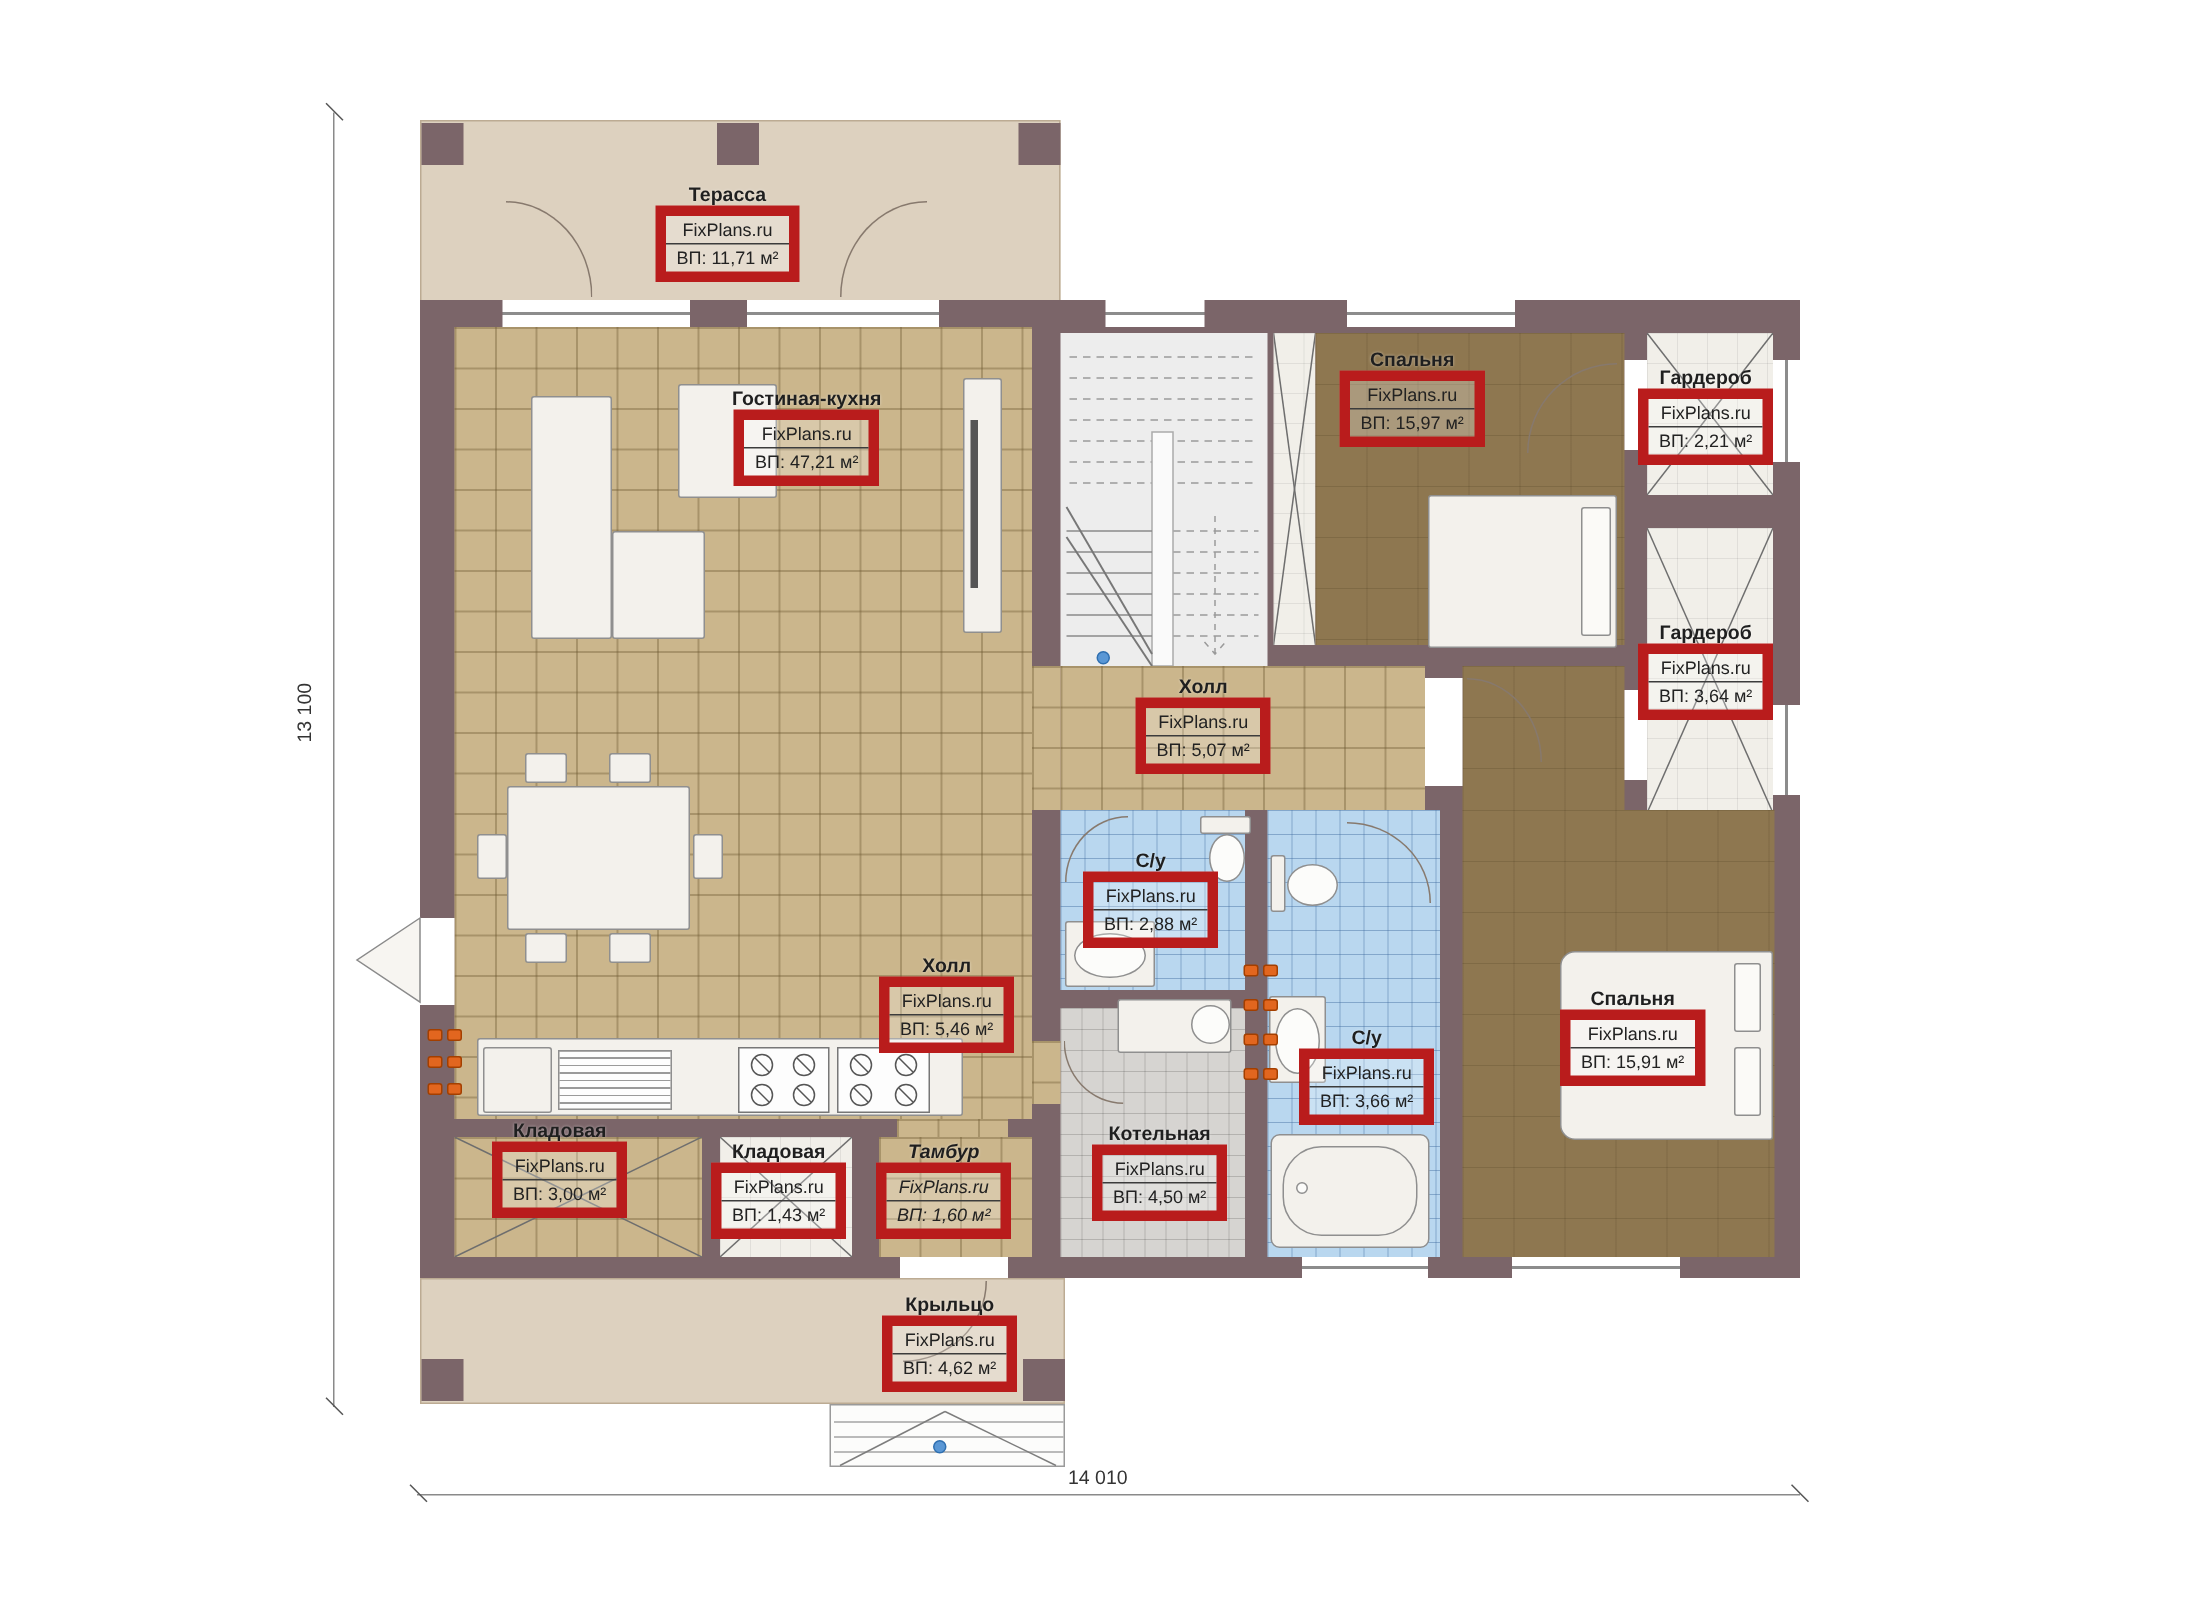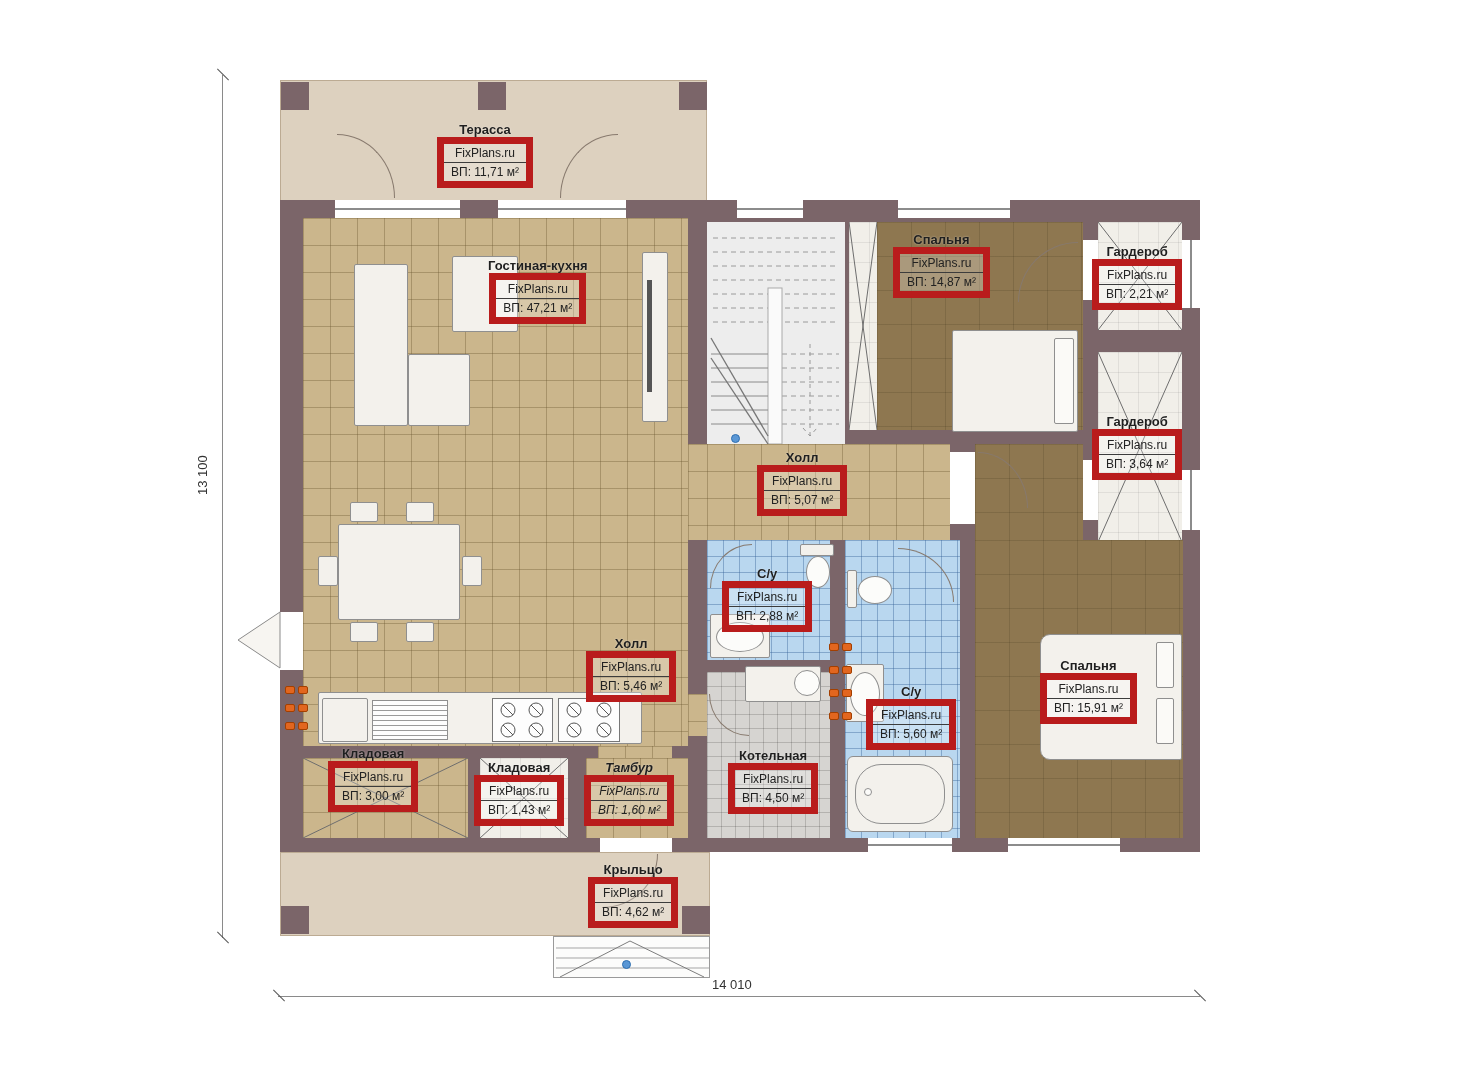--- a/index.html
+++ b/index.html
@@ -306,21 +306,21 @@
     <div class="room-name">Гостиная-кухня</div>
     <div class="room-box">
         <div class="room-brand">FixPlans.ru</div>
       <div class="room-area">ВП: 47,21 м²</div>
       </div>
   </div>
   <div class="room-label" style="left:893px;top:232px;">
     <div class="room-name">Спальня</div>
     <div class="room-box">
         <div class="room-brand">FixPlans.ru</div>
-      <div class="room-area">ВП: 14,87 м²</div>
+      <div class="room-area">ВП: 15,97 м²</div>
       </div>
   </div>
   <div class="room-label" style="left:1092px;top:244px;">
     <div class="room-name">Гардероб</div>
     <div class="room-box">
         <div class="room-brand">FixPlans.ru</div>
       <div class="room-area">ВП: 2,21 м²</div>
       </div>
   </div>
   <div class="room-label" style="left:1092px;top:414px;">
@@ -355,21 +355,21 @@
     <div class="room-name">Котельная</div>
     <div class="room-box">
         <div class="room-brand">FixPlans.ru</div>
       <div class="room-area">ВП: 4,50 м²</div>
       </div>
   </div>
   <div class="room-label" style="left:866px;top:684px;">
     <div class="room-name">С/у</div>
     <div class="room-box">
         <div class="room-brand">FixPlans.ru</div>
-      <div class="room-area">ВП: 5,60 м²</div>
+      <div class="room-area">ВП: 3,66 м²</div>
       </div>
   </div>
   <div class="room-label" style="left:1040px;top:658px;">
     <div class="room-name">Спальня</div>
     <div class="room-box">
         <div class="room-brand">FixPlans.ru</div>
       <div class="room-area">ВП: 15,91 м²</div>
       </div>
   </div>
   <div class="room-label" style="left:328px;top:746px;">

